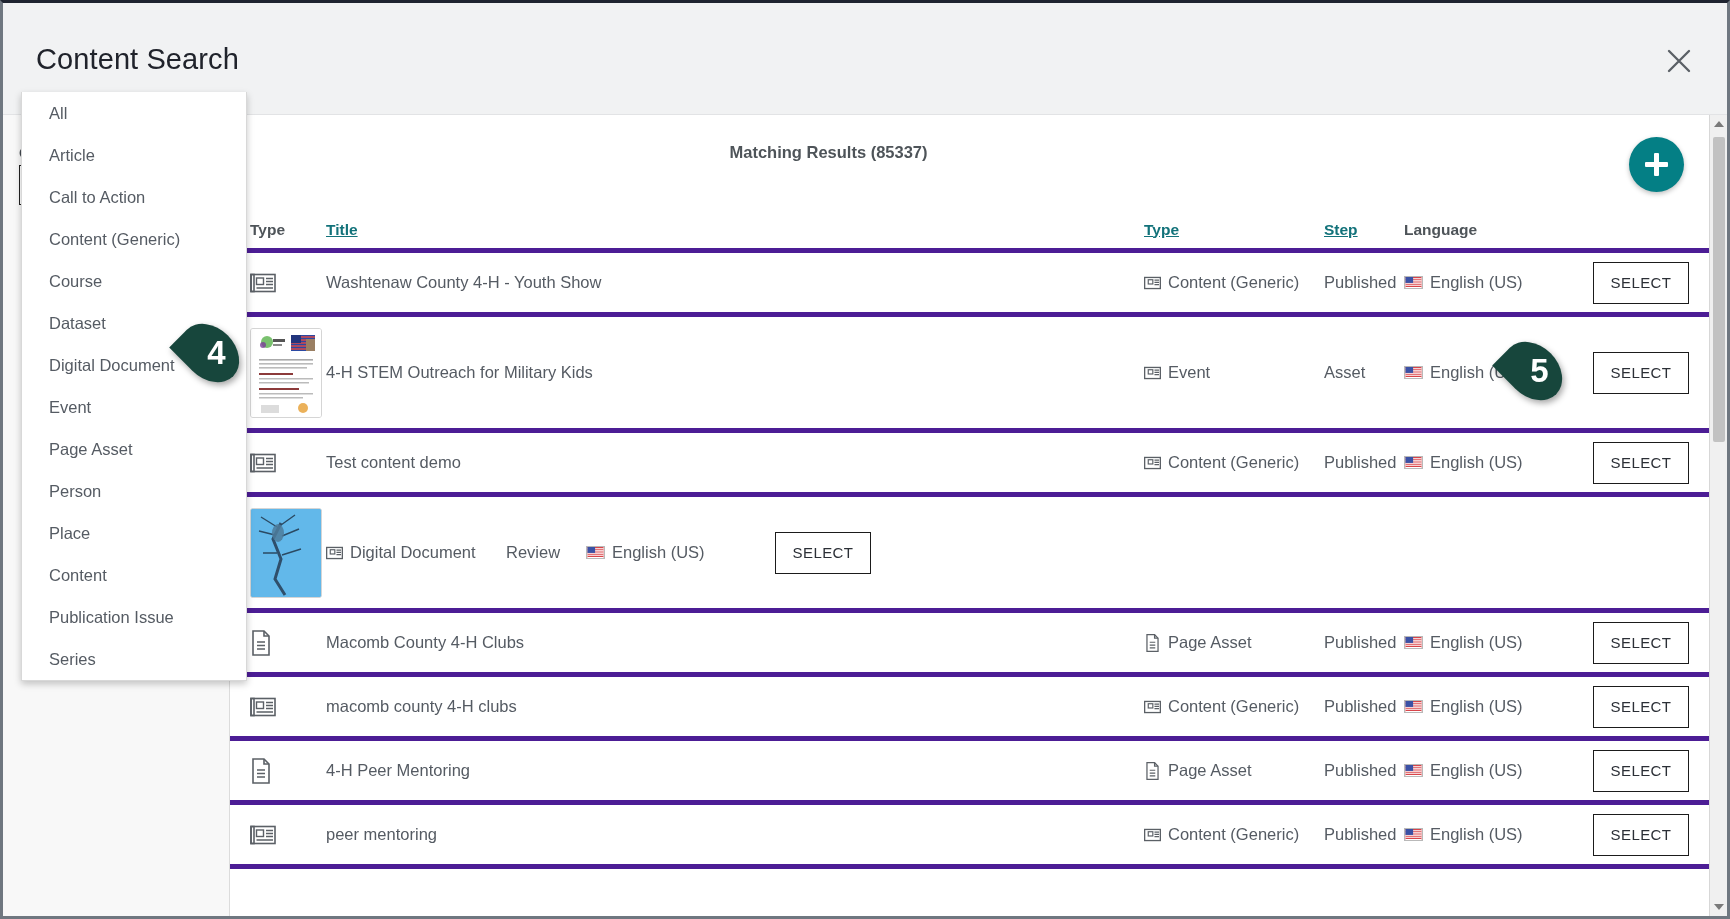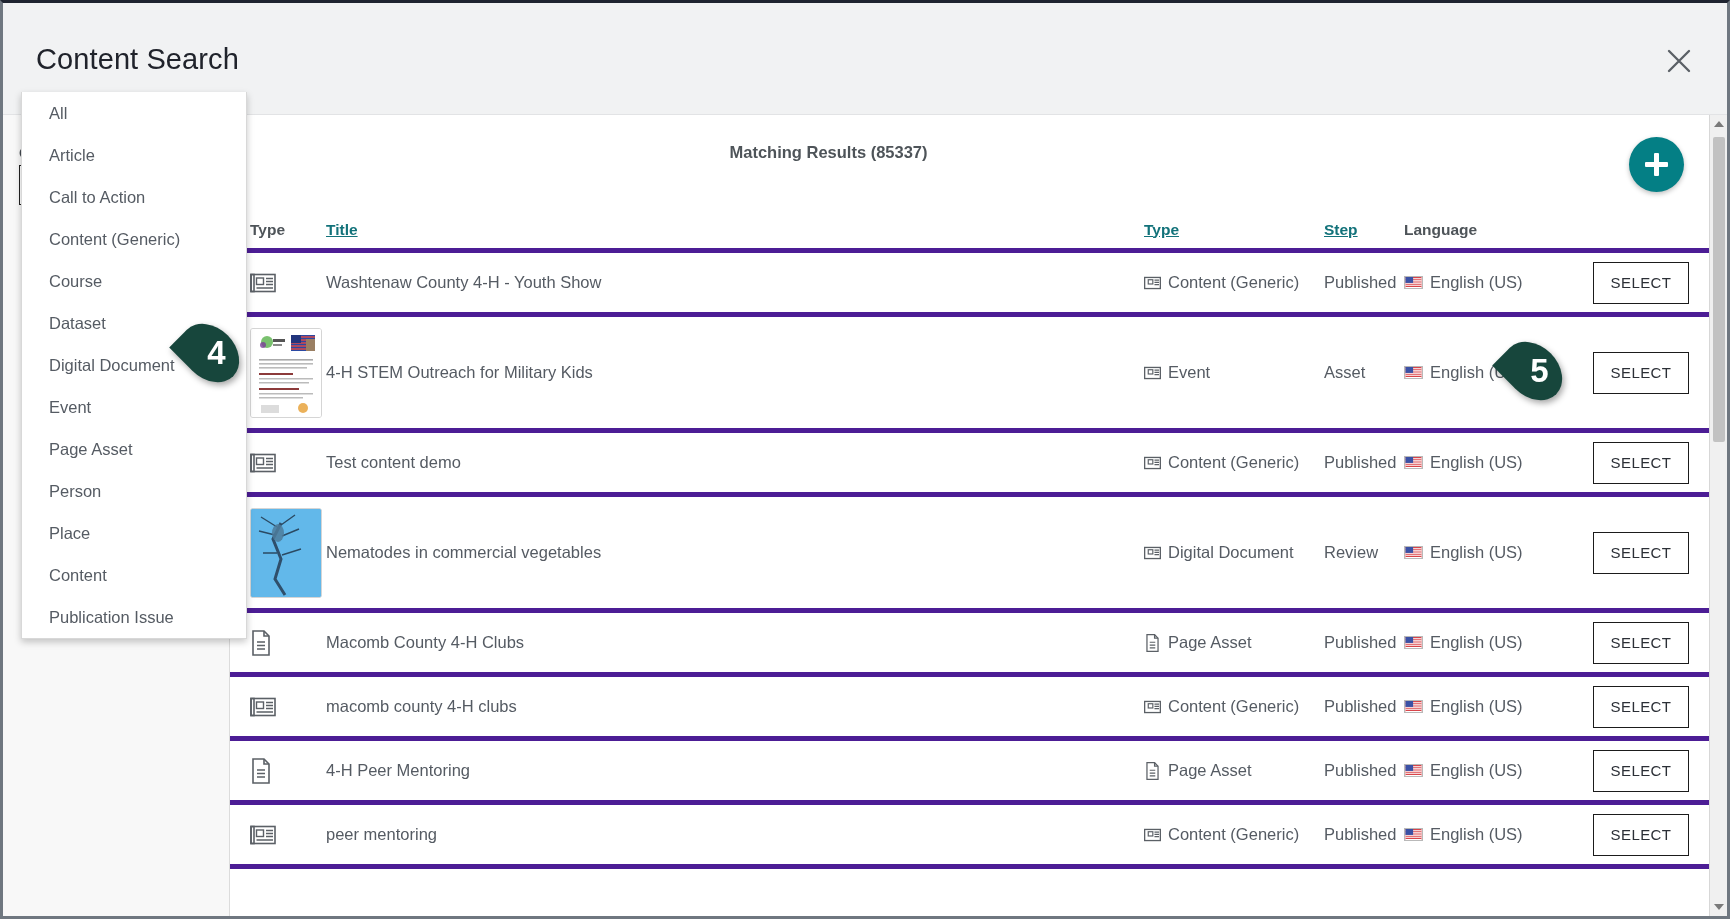--- a/index.html
+++ b/index.html
@@ -391,21 +391,20 @@
 
         <div class="trow datarow tall">
           <div class="c-type">
             <svg class="thumb blue" viewBox="0 0 70 88">
               <rect width="70" height="88" fill="#62b8ea"></rect>
               <path d="M30 14 L22 30 L30 50 L24 70 L34 86" stroke="#2f4f6b" stroke-width="3" fill="none"></path>
               <path d="M26 18 L10 8 M30 16 L44 6 M24 26 L8 22 M31 27 L48 20 M26 44 L12 44 M31 46 L50 40" stroke="#2b4a63" stroke-width="1.4" fill="none"></path>
               <ellipse cx="27" cy="24" rx="6" ry="9" fill="#4e7b9b" opacity=".85"></ellipse>
             </svg>
           </div>
-          <div class="c-title row-title">Nematodes in commercial vegetables</div>
           <div class="c-ctype">
             <span class="cell-inline">
               <svg class="icn-small" viewBox="0 0 26 22">
                 <rect x="1" y="2.5" width="24" height="17" fill="none" stroke="#5b6066" stroke-width="2"></rect>
                 <rect x="6.5" y="6" width="7" height="6.5" fill="none" stroke="#5b6066" stroke-width="1.8"></rect>
                 <path d="M16 6.5h7M16 10h7M16 13.5h7" stroke="#5b6066" stroke-width="1.8"></path>
               </svg>
               <span>Digital Document</span>
             </span>
           </div>
@@ -588,20 +587,21 @@
       <div class="ct-option">Content (Generic)</div>
       <div class="ct-option">Course</div>
       <div class="ct-option">Dataset</div>
       <div class="ct-option">Digital Document</div>
       <div class="ct-option">Event</div>
       <div class="ct-option">Page Asset</div>
       <div class="ct-option">Person</div>
       <div class="ct-option">Place</div>
       <div class="ct-option">Content</div>
       <div class="ct-option">Publication Issue</div>
+      <div class="ct-option">Series</div>
     </div>
 
   <div class="pin" id="pin4">
     <span class="pin-shape"></span>
     <span class="pin-num">4</span>
   </div>
   <div class="pin" id="pin5">
     <span class="pin-shape"></span>
     <span class="pin-num">5</span>
   </div>

